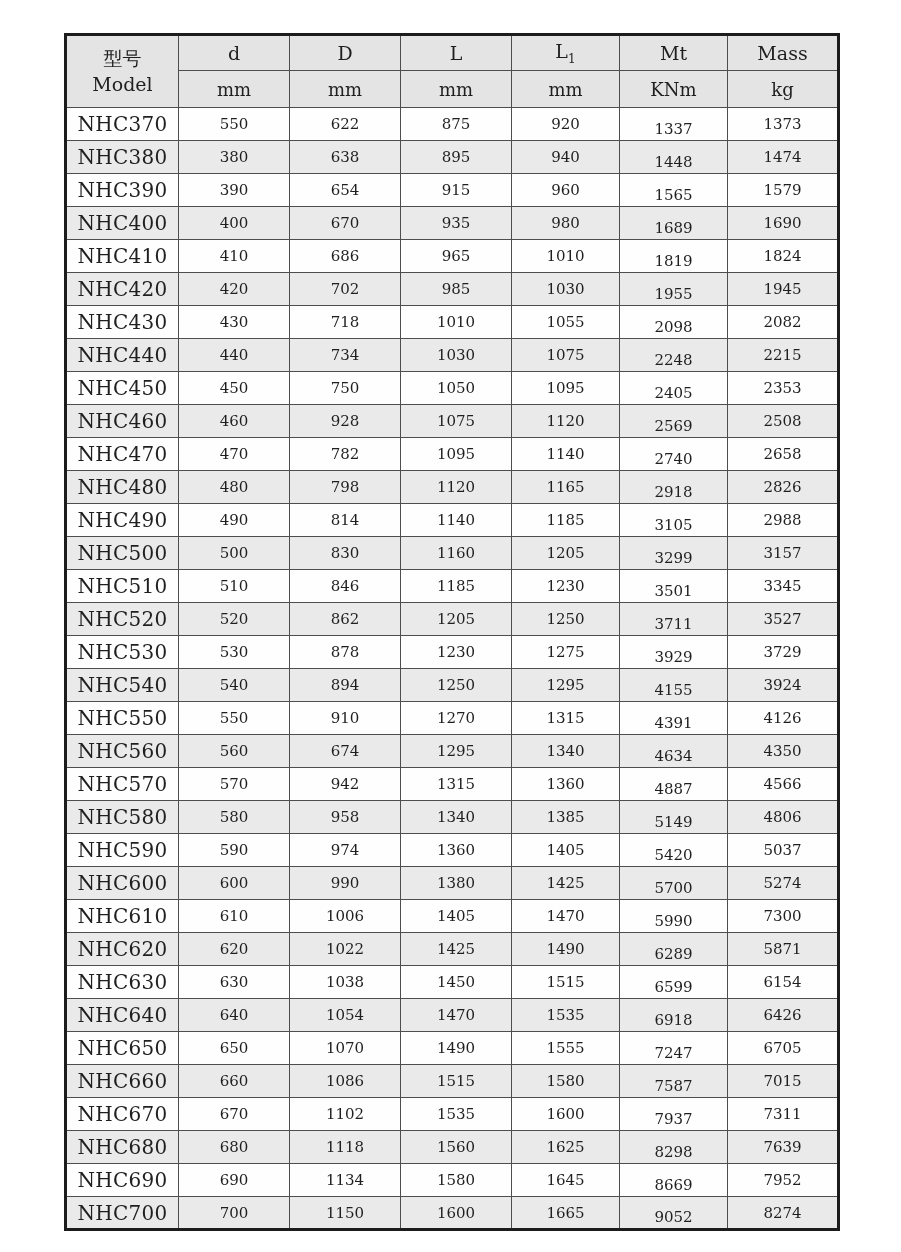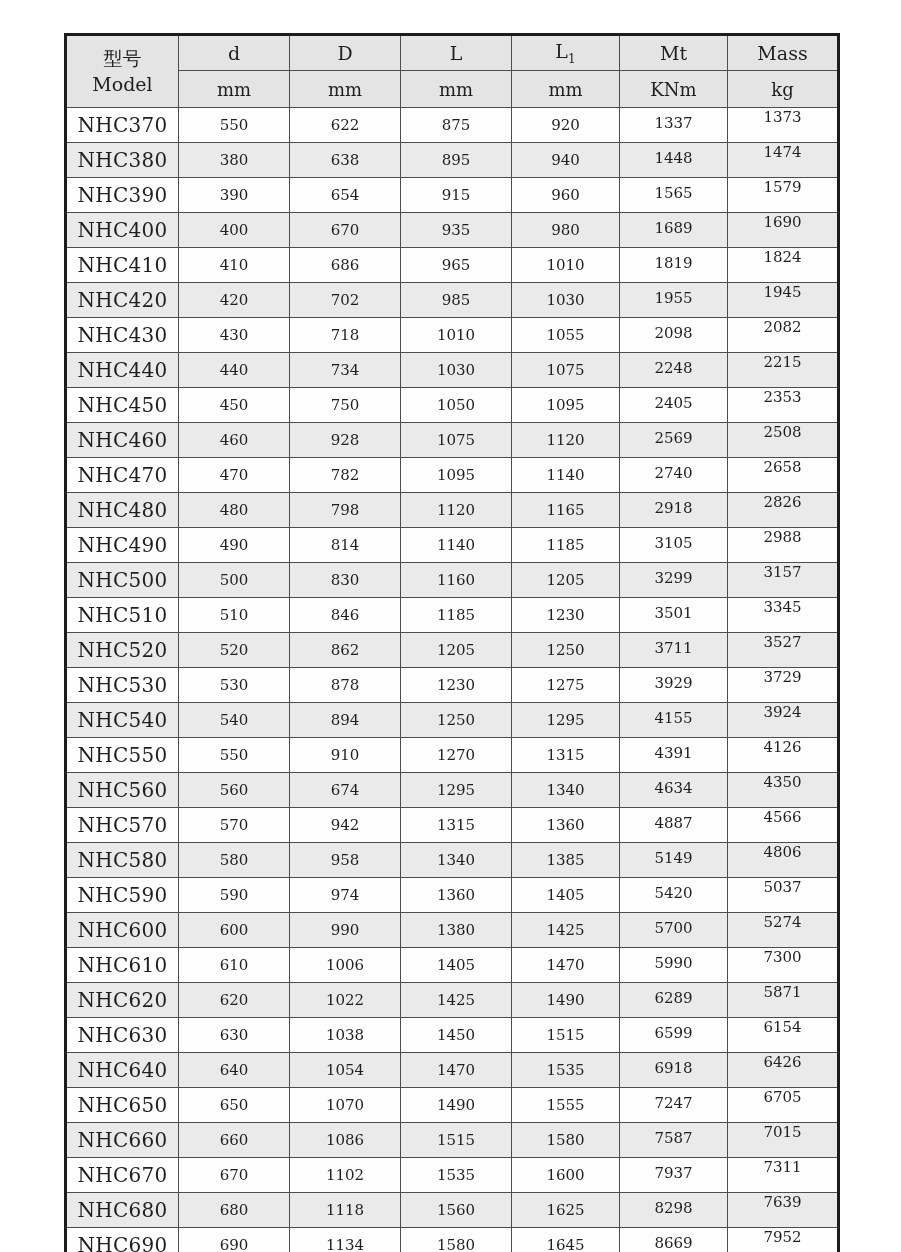--- a/index.html
+++ b/index.html
@@ -46,22 +46,22 @@
     line-height: 1.35;
   }
   th sub { font-size: 12px; }
   tbody td {
     height: 33px;
     font-size: 15px;
     background: var(--row-bg);
   }
   tbody tr:nth-child(even) td { background: var(--stripe-bg); }
   tbody td.model { font-size: 20px; letter-spacing: 0.3px; }
-  tbody td.mt { vertical-align: bottom; padding-bottom: 10px; }
-  tbody td.mass { padding-bottom: 16px; }
+  tbody td.mt { vertical-align: bottom; padding-bottom: 2px; }
+  tbody td.mass { padding-bottom: 0; }
 </style>
 </head>
 <body>
 
 <div class="table-wrap">
   <table class="spec-table">
     <colgroup>
       <col style="width:113px">
       <col style="width:111px">
       <col style="width:111px">

